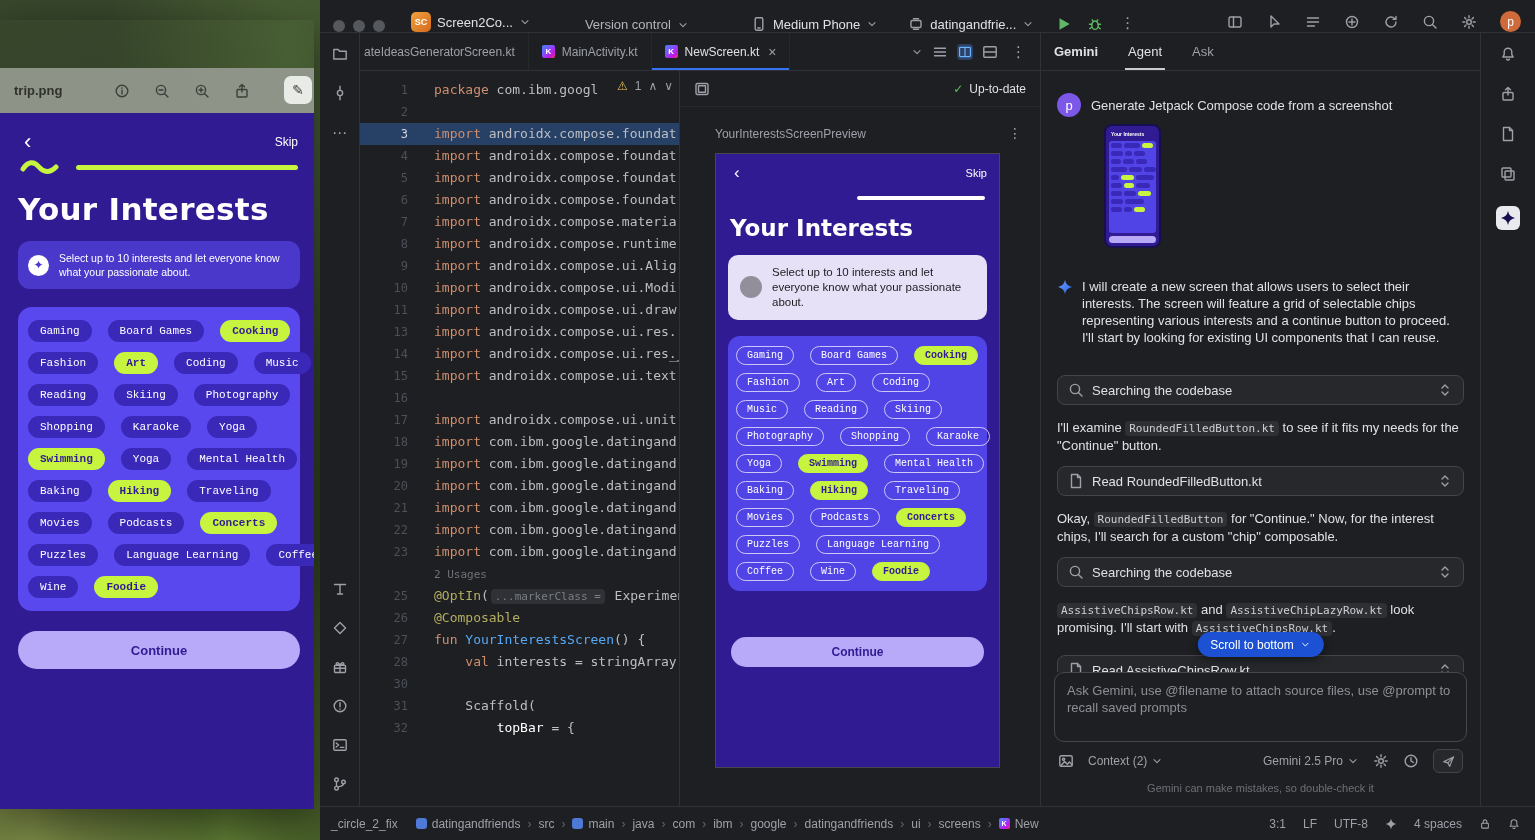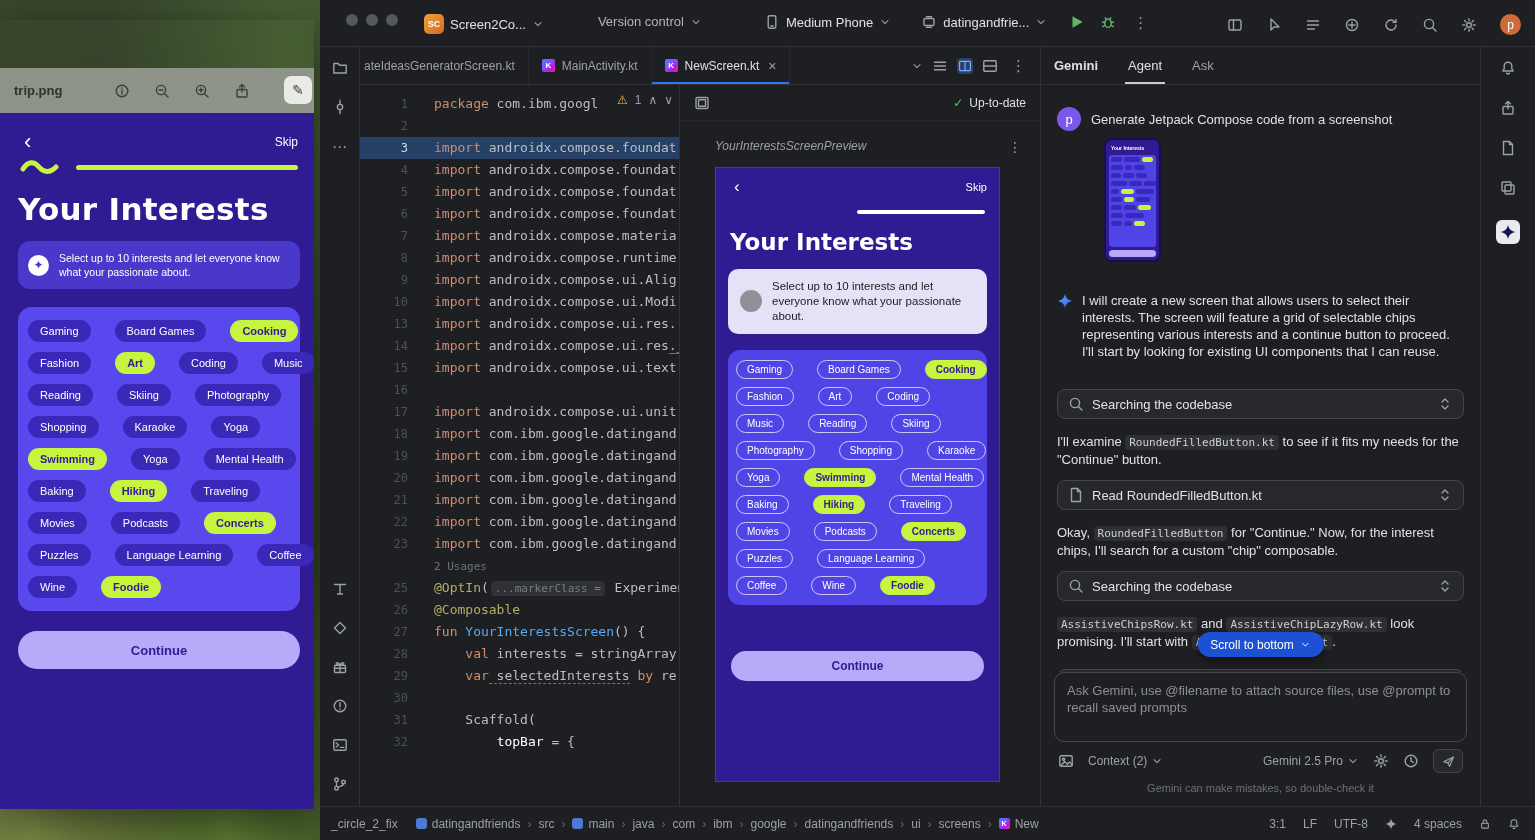--- a/index.html
+++ b/index.html
@@ -26,27 +26,27 @@
   .trip{height:696px;background:#311b92;position:relative;overflow:hidden;}
   .mock-top{display:flex;justify-content:space-between;align-items:center;padding:20px 16px 0 24px;color:#fff;}
   .trip .mock-back{font-size:22px;line-height:18px;}
   .trip .mock-skip{font-size:12px;}
   .trip-progress{display:flex;align-items:center;margin:8px 16px 0 20px;}
   .pbar-trip{flex:1;height:5px;background:#c7f43f;border-radius:3px;margin-left:10px;}
   .trip .mock-title{margin:16px 0 0 18px;font-family:"DejaVu Sans",sans-serif;font-size:31px;font-weight:800;color:#fff;letter-spacing:.3px;}
   .trip .mock-info{margin:14px 14px 0 18px;background:#4a38cb;border-radius:12px;padding:10px 10px;display:flex;gap:10px;align-items:center;color:#fff;font-size:10.5px;line-height:14px;}
   .trip .mock-star{width:21px;height:21px;border-radius:50%;background:#fff;color:#4a38cb;display:flex;align-items:center;justify-content:center;font-size:12px;flex:none;}
   .trip .mock-chips{margin:18px 14px 0 18px;background:#5848ee;border-radius:14px;padding:13px 10px;display:flex;flex-direction:column;gap:10px;}
-  .chip-row{display:flex;gap:24px;}
+  .chip-row{display:flex;gap:16px;font-family:Liberation Mono, monospace;}
   .chipT{background:#3a28b8;color:#fff;font-size:11px;padding:5px 12px;border-radius:14px;white-space:nowrap;}
   .chipT.sel{background:#c7f43f;color:#311b92;font-weight:700;}
   .trip .mock-cta{margin:20px 14px 0 18px;height:38px;background:#b8aaf9;border-radius:19px;color:#311b92;font-weight:700;font-size:13px;display:flex;align-items:center;justify-content:center;}
   
   .ide{position:absolute;left:320px;top:0;width:1215px;height:840px;background:#1e1f22;display:flex;flex-direction:column;color:#dfe1e5;}
-  .topbar{height:33px;display:flex;align-items:flex-start;border-bottom:1px solid #303237;font-size:13px;padding-left:26px;flex:none;margin-top:14px;}
+  .topbar{height:33px;display:flex;align-items:flex-end;border-bottom:1px solid #303237;font-size:13px;padding-left:13px;flex:none;}
   .traffic{display:flex;gap:8px;margin-right:26px;}
   .tl{width:12px;height:12px;border-radius:50%;background:#55585c;}
   .tb-group{display:flex;align-items:center;gap:6px;color:#dfe1e5;}
   .tb-label.dim{color:#b2b5bc;}
   .sc-badge{width:20px;height:20px;border-radius:5px;background:linear-gradient(135deg,#f0a33c,#d4691f);
     color:#fff;font-size:9px;font-weight:700;display:flex;align-items:center;justify-content:center;}
   .more{color:#9da0a8;font-size:15px;padding:0 4px;}
   .tb-right{margin-left:auto;display:flex;align-items:center;gap:23px;padding-right:14px;}
   .avatar{width:21px;height:21px;border-radius:50%;background:#cf6a3a;color:#fff;font-size:12px;display:flex;align-items:center;justify-content:center;}
   .middle{flex:1;display:flex;min-height:0;}
@@ -83,21 +83,21 @@
   .tk-ul{color:#bcbec4;border-bottom:1px dashed #6e7177;}
   .tk-inl{background:#2f3136;color:#7a7e85;border-radius:4px;padding:1px 4px;font-size:11px;margin:0 2px;}
   .usages{color:#6f737a;font-size:11px;}
   .inspect-widget{position:absolute;top:8px;right:6px;display:flex;gap:7px;align-items:center;color:#9da0a8;font-size:12px;background:#1e1f22;padding-left:6px;}
   .warn{color:#f2c55c;}
   
   .preview-pane{flex:1;display:flex;flex-direction:column;overflow:hidden;}
   .pv-toolbar{height:36px;display:flex;align-items:center;padding:0 14px;border-bottom:1px solid #26282b;flex:none;}
   .pv-status{margin-left:auto;display:flex;gap:6px;align-items:center;color:#dfe1e5;font-size:12px;}
   .check{color:#58c564;}
-  .pv-labelrow{margin-top:18px;display:flex;align-items:flex-start;padding:0 18px 0 35px;color:#9da0a8;font-size:12px;flex:none;font-style:italic;}
+  .pv-labelrow{margin-top:18px;display:flex;align-items:flex-end;padding:0 18px 0 35px;color:#9da0a8;font-size:12px;flex:none;}
   .pv-more{margin-left:auto;color:#9da0a8;font-size:14px;}
   .pv-canvas{margin:12px 0 0 35px;width:285px;height:615px;background:#311b92;border:1px solid #46484e;position:relative;overflow:hidden;}
   .prev .mock-top{padding:12px 12px 0 18px;}
   .prev .mock-back{font-size:17px;line-height:14px;color:#fff;}
   .prev .mock-skip{font-size:11px;color:#fff;}
   .pv-progressrow{display:flex;margin:16px 14px 0 0;}
   .pv-progress{margin-left:auto;width:128px;height:3.5px;background:#fff;border-radius:2px;}
   .prev .mock-title{margin:15px 0 0 14px;font-family:"DejaVu Sans",sans-serif;font-size:23px;font-weight:800;color:#fff;}
   .prev .mock-info{margin:14px 12px 0 12px;background:#e6e1f6;border-radius:10px;padding:10px 12px;display:flex;gap:10px;align-items:center;color:#1d1b20;font-size:11.5px;line-height:15px;}
   .prev .mock-circle{width:22px;height:22px;border-radius:50%;background:#928f9a;flex:none;}
@@ -462,37 +462,37 @@
               <div class="cline"><span class="lnum">1</span><span class="ltext"><span class="tk-k">package</span><span class="tk-p"> com.ibm.googl</span></span></div>
               <div class="cline"><span class="lnum">2</span><span class="ltext"></span></div>
               <div class="cline active"><span class="lnum">3</span><span class="ltext"><span class="tk-k">import</span><span class="tk-p"> androidx.compose.foundat</span></span></div>
               <div class="cline"><span class="lnum">4</span><span class="ltext"><span class="tk-k">import</span><span class="tk-p"> androidx.compose.foundat</span></span></div>
               <div class="cline"><span class="lnum">5</span><span class="ltext"><span class="tk-k">import</span><span class="tk-p"> androidx.compose.foundat</span></span></div>
               <div class="cline"><span class="lnum">6</span><span class="ltext"><span class="tk-k">import</span><span class="tk-p"> androidx.compose.foundat</span></span></div>
               <div class="cline"><span class="lnum">7</span><span class="ltext"><span class="tk-k">import</span><span class="tk-p"> androidx.compose.materia</span></span></div>
               <div class="cline"><span class="lnum">8</span><span class="ltext"><span class="tk-k">import</span><span class="tk-p"> androidx.compose.runtime</span></span></div>
               <div class="cline"><span class="lnum">9</span><span class="ltext"><span class="tk-k">import</span><span class="tk-p"> androidx.compose.ui.Alig</span></span></div>
               <div class="cline"><span class="lnum">10</span><span class="ltext"><span class="tk-k">import</span><span class="tk-p"> androidx.compose.ui.Modi</span></span></div>
+              <div class="cline"><span class="lnum">11</span><span class="ltext"><span class="tk-k">import</span><span class="tk-p"> androidx.compose.ui.draw</span></span></div>
               <div class="cline"><span class="lnum">13</span><span class="ltext"><span class="tk-k">import</span><span class="tk-p"> androidx.compose.ui.res.</span></span></div>
               <div class="cline"><span class="lnum">14</span><span class="ltext"><span class="tk-k">import</span><span class="tk-p"> androidx.compose.ui.res</span><span class="tk-u">._</span></span></div>
               <div class="cline"><span class="lnum">15</span><span class="ltext"><span class="tk-k">import</span><span class="tk-p"> androidx.compose.ui.text</span></span></div>
               <div class="cline"><span class="lnum">16</span></div>
               <div class="cline"><span class="lnum">17</span><span class="ltext"><span class="tk-k">import</span><span class="tk-p"> androidx.compose.ui.unit</span></span></div>
               <div class="cline"><span class="lnum">18</span><span class="ltext"><span class="tk-k">import</span><span class="tk-p"> com.ibm.google.datingand</span></span></div>
               <div class="cline"><span class="lnum">19</span><span class="ltext"><span class="tk-k">import</span><span class="tk-p"> com.ibm.google.datingand</span></span></div>
               <div class="cline"><span class="lnum">20</span><span class="ltext"><span class="tk-k">import</span><span class="tk-p"> com.ibm.google.datingand</span></span></div>
               <div class="cline"><span class="lnum">21</span><span class="ltext"><span class="tk-k">import</span><span class="tk-p"> com.ibm.google.datingand</span></span></div>
               <div class="cline"><span class="lnum">22</span><span class="ltext"><span class="tk-k">import</span><span class="tk-p"> com.ibm.google.datingand</span></span></div>
               <div class="cline"><span class="lnum">23</span><span class="ltext"><span class="tk-k">import</span><span class="tk-p"> com.ibm.google.datingand</span></span></div>
               <div class="cline"><span class="lnum"></span><span class="ltext"><span class="usages">2 Usages</span></span></div>
               <div class="cline"><span class="lnum">25</span><span class="ltext"><span class="tk-an">@OptIn</span><span class="tk-p">(</span><span class="tk-inl">...markerClass =</span><span class="tk-p"> Experiment</span></span></div>
               <div class="cline"><span class="lnum">26</span><span class="ltext"><span class="tk-an">@Composable</span></span></div>
               <div class="cline"><span class="lnum">27</span><span class="ltext"><span class="tk-k">fun</span><span class="tk-fn"> YourInterestsScreen</span><span class="tk-p">() {</span></span></div>
               <div class="cline"><span class="lnum">28</span><span class="ltext"><span class="tk-p">    </span><span class="tk-k">val</span><span class="tk-p"> interests = </span><span class="tk-p">stringArray</span></span></div>
-              <div class="cline"><span class="lnum">29</span><span class="ltext"><span class="tk-p">    </span><span class="tk-k">var</span><span class="tk-ul"> selectedInterests</span><span class="tk-p"> </span><span class="tk-k">by</span><span class="tk-p"> re</span></span></div>
               <div class="cline"><span class="lnum">30</span><span class="ltext"></span></div>
               <div class="cline"><span class="lnum">31</span><span class="ltext"><span class="tk-p">    </span><span class="tk-p">Scaffold</span><span class="tk-p">(</span></span></div>
               <div class="cline"><span class="lnum">32</span><span class="ltext"><span class="tk-p">        </span><span class="tk-pr">topBar</span><span class="tk-p"> = {</span></span></div>
             </div>
           <div class="inspect-widget">
             <span class="warn">⚠</span>
               <span>1</span>
             <span>∧</span>
             <span>∨</span>
           </div>

